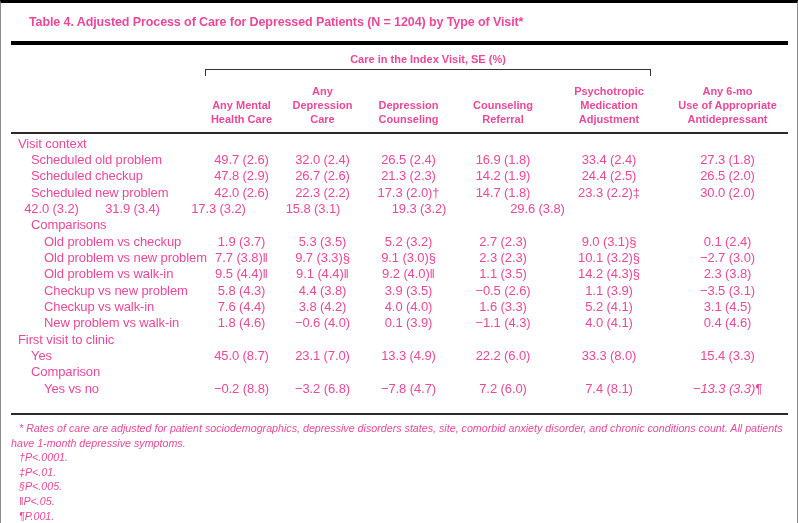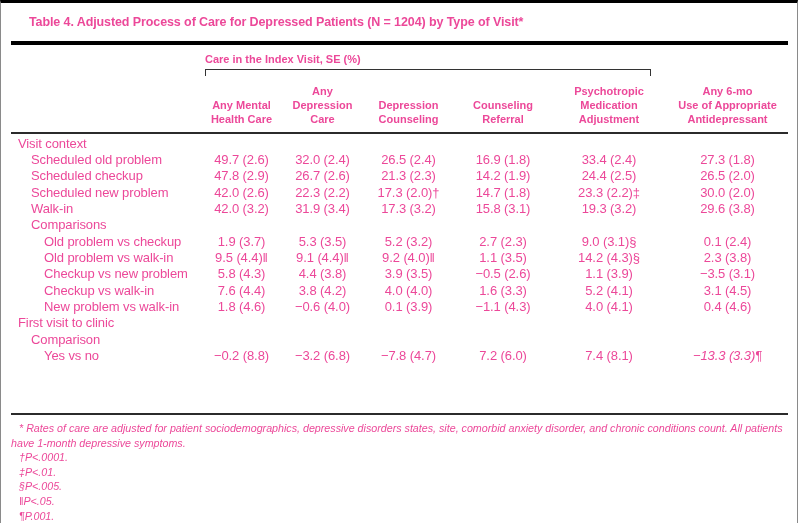--- a/index.html
+++ b/index.html
@@ -7,21 +7,21 @@
     position:relative;width:798px;height:523px;background:#fff;
     font-family:"Liberation Sans",sans-serif;color:#ec4899;overflow:hidden;
     border-top:3px solid #000;border-left:1px solid #8a8a8a;border-right:1px solid #8a8a8a;
     box-sizing:border-box;
   }
   .title{position:absolute;left:28px;top:12px;font-size:12.5px;font-weight:bold;letter-spacing:-0.1px;white-space:nowrap;}
   .rule{position:absolute;left:10px;width:777px;background:#000;}
   .rule.thick{top:38px;height:3.5px;}
   .rule.thin1{top:129px;height:2px;background:#2b2b2b;}
   .rule.thin2{top:410px;height:1.5px;background:#2b2b2b;}
-  .spanner{position:absolute;left:204px;top:50px;width:446px;font-weight:bold;font-size:11px;}
+  .spanner{position:absolute;left:204px;top:50px;width:446px;text-align:center;font-weight:bold;font-size:11px;}
   .bracket{position:absolute;left:204px;top:66px;width:446px;height:7px;box-sizing:border-box;
     border-top:1.5px solid #333;border-left:1.5px solid #333;border-right:1.5px solid #333;}
   .colheads{position:absolute;left:10px;top:74px;width:777px;height:53px;display:flex;}
   .ch-spacer{width:190px;flex:none;}
   .ch{flex:none;display:flex;flex-direction:column;justify-content:flex-end;text-align:center;
     font-weight:bold;font-size:11px;line-height:14px;padding-bottom:4px;box-sizing:border-box;}
   .tbody{position:absolute;left:10px;top:132px;width:777px;}
   .row{display:flex;height:16.35px;align-items:center;font-size:13px;letter-spacing:-0.1px;}
   .lab{width:190px;flex:none;white-space:nowrap;box-sizing:border-box;}
   .ind0{padding-left:7px;}
@@ -100,21 +100,20 @@
       <div class="row">
         <div class="lab ind1">Scheduled new problem</div>
         <div class="cell" style="width: 81px;">42.0 (2.6)</div>
         <div class="cell" style="width: 81px;">22.3 (2.2)</div>
         <div class="cell" style="width: 91px;">17.3 (2.0)†</div>
         <div class="cell" style="width: 98px;">14.7 (1.8)</div>
         <div class="cell" style="width: 114px;">23.3 (2.2)‡</div>
         <div class="cell" style="width: 123px;">30.0 (2.0)</div>
       </div>
       <div class="row">
-        <div class="lab ind1">Walk-in</div>
         <div class="cell" style="width: 81px;">42.0 (3.2)</div>
         <div class="cell" style="width: 81px;">31.9 (3.4)</div>
         <div class="cell" style="width: 91px;">17.3 (3.2)</div>
         <div class="cell" style="width: 98px;">15.8 (3.1)</div>
         <div class="cell" style="width: 114px;">19.3 (3.2)</div>
         <div class="cell" style="width: 123px;">29.6 (3.8)</div>
       </div>
       <div class="row">
         <div class="lab ind1">Comparisons</div>
         <div class="cell" style="width: 81px;"></div>
@@ -127,20 +126,29 @@
       <div class="row">
         <div class="lab ind2">Old problem vs checkup</div>
         <div class="cell" style="width: 81px;">1.9 (3.7)</div>
         <div class="cell" style="width: 81px;">5.3 (3.5)</div>
         <div class="cell" style="width: 91px;">5.2 (3.2)</div>
         <div class="cell" style="width: 98px;">2.7 (2.3)</div>
         <div class="cell" style="width: 114px;">9.0 (3.1)§</div>
         <div class="cell" style="width: 123px;">0.1 (2.4)</div>
       </div>
       <div class="row">
+        <div class="lab ind2">Old problem vs new problem</div>
+        <div class="cell" style="width: 81px;">7.7 (3.8)‖</div>
+        <div class="cell" style="width: 81px;">9.7 (3.3)§</div>
+        <div class="cell" style="width: 91px;">9.1 (3.0)§</div>
+        <div class="cell" style="width: 98px;">2.3 (2.3)</div>
+        <div class="cell" style="width: 114px;">10.1 (3.2)§</div>
+        <div class="cell" style="width: 123px;">−2.7 (3.0)</div>
+      </div>
+      <div class="row">
         <div class="lab ind2">Old problem vs walk-in</div>
         <div class="cell" style="width: 81px;">9.5 (4.4)‖</div>
         <div class="cell" style="width: 81px;">9.1 (4.4)‖</div>
         <div class="cell" style="width: 91px;">9.2 (4.0)‖</div>
         <div class="cell" style="width: 98px;">1.1 (3.5)</div>
         <div class="cell" style="width: 114px;">14.2 (4.3)§</div>
         <div class="cell" style="width: 123px;">2.3 (3.8)</div>
       </div>
       <div class="row">
         <div class="lab ind2">Checkup vs new problem</div>
@@ -170,20 +178,29 @@
         <div class="cell" style="width: 123px;">0.4 (4.6)</div>
       </div>
       <div class="row">
         <div class="lab ind0">First visit to clinic</div>
         <div class="cell" style="width: 81px;"></div>
         <div class="cell" style="width: 81px;"></div>
         <div class="cell" style="width: 91px;"></div>
         <div class="cell" style="width: 98px;"></div>
         <div class="cell" style="width: 114px;"></div>
         <div class="cell" style="width: 123px;"></div>
+      </div>
+      <div class="row">
+        <div class="lab ind1">Yes</div>
+        <div class="cell" style="width: 81px;">45.0 (8.7)</div>
+        <div class="cell" style="width: 81px;">23.1 (7.0)</div>
+        <div class="cell" style="width: 91px;">13.3 (4.9)</div>
+        <div class="cell" style="width: 98px;">22.2 (6.0)</div>
+        <div class="cell" style="width: 114px;">33.3 (8.0)</div>
+        <div class="cell" style="width: 123px;">15.4 (3.3)</div>
       </div>
       <div class="row">
         <div class="lab ind1">Comparison</div>
         <div class="cell" style="width: 81px;"></div>
         <div class="cell" style="width: 81px;"></div>
         <div class="cell" style="width: 91px;"></div>
         <div class="cell" style="width: 98px;"></div>
         <div class="cell" style="width: 114px;"></div>
         <div class="cell" style="width: 123px;"></div>
       </div>

